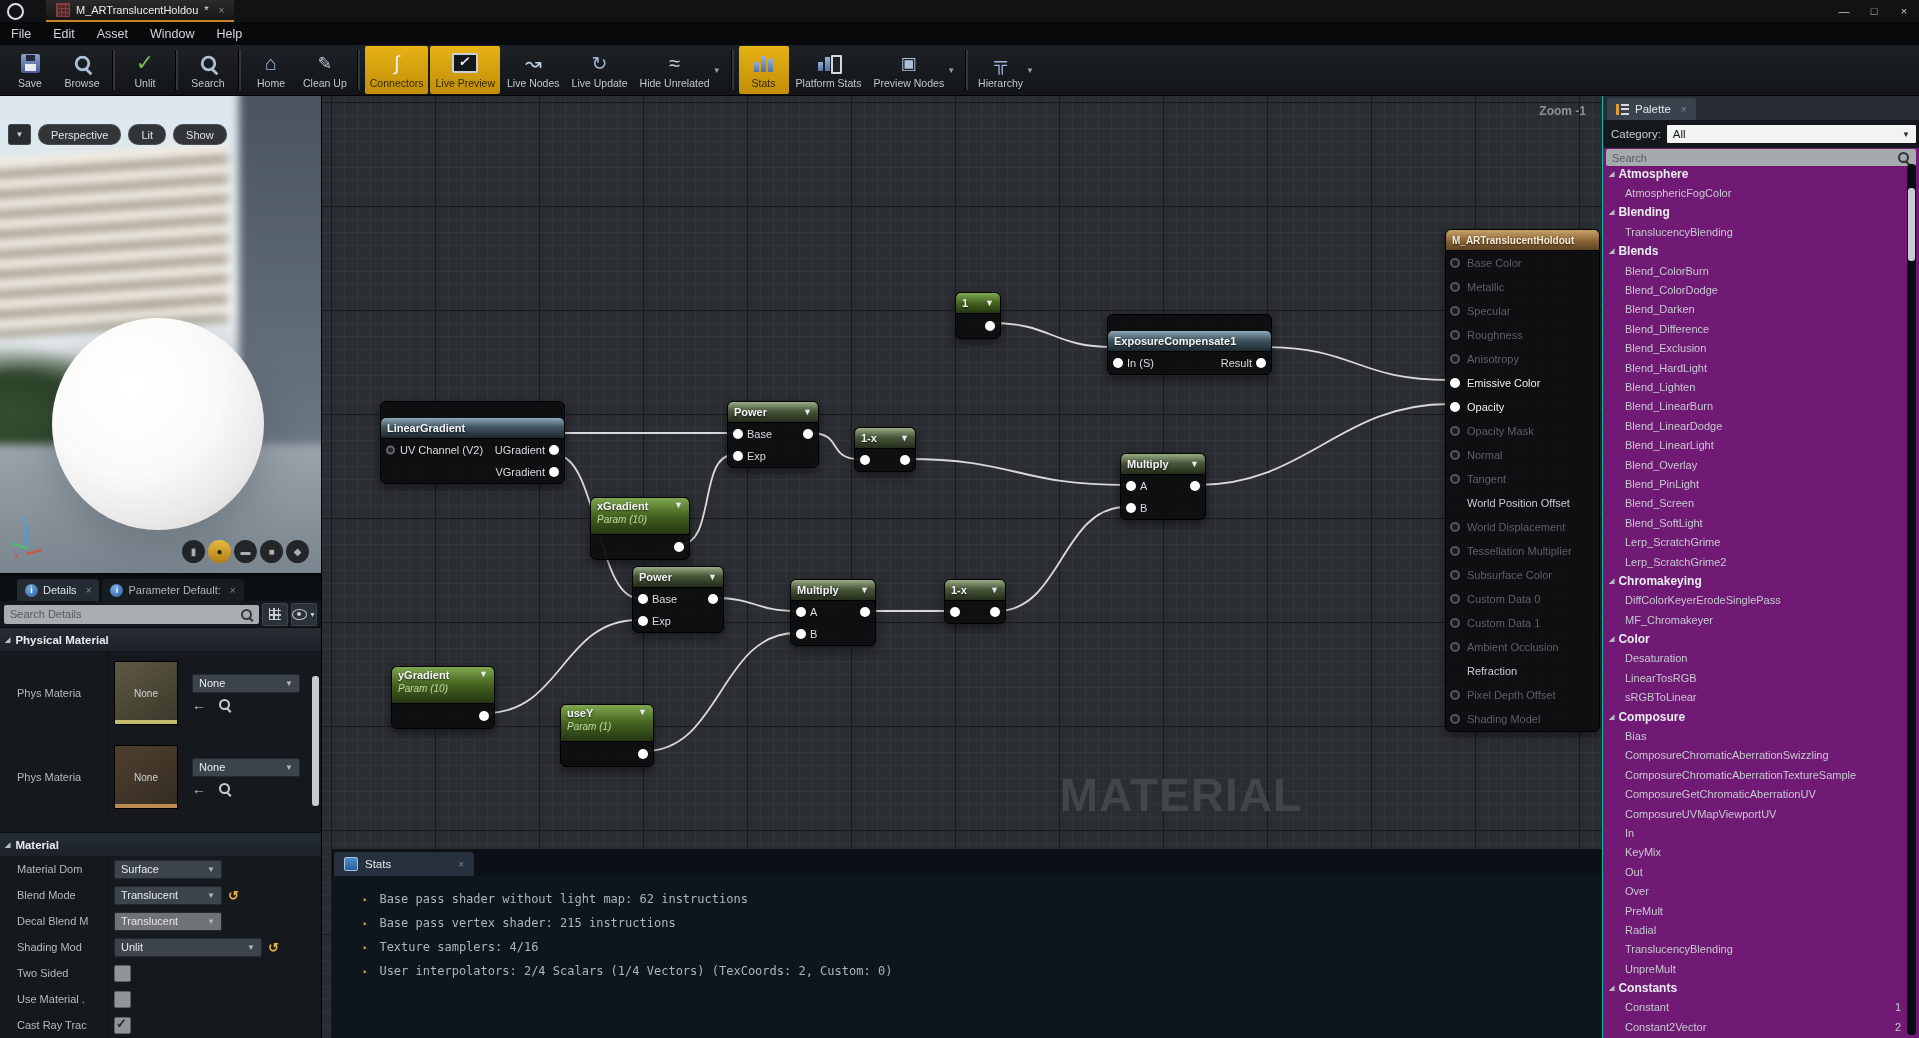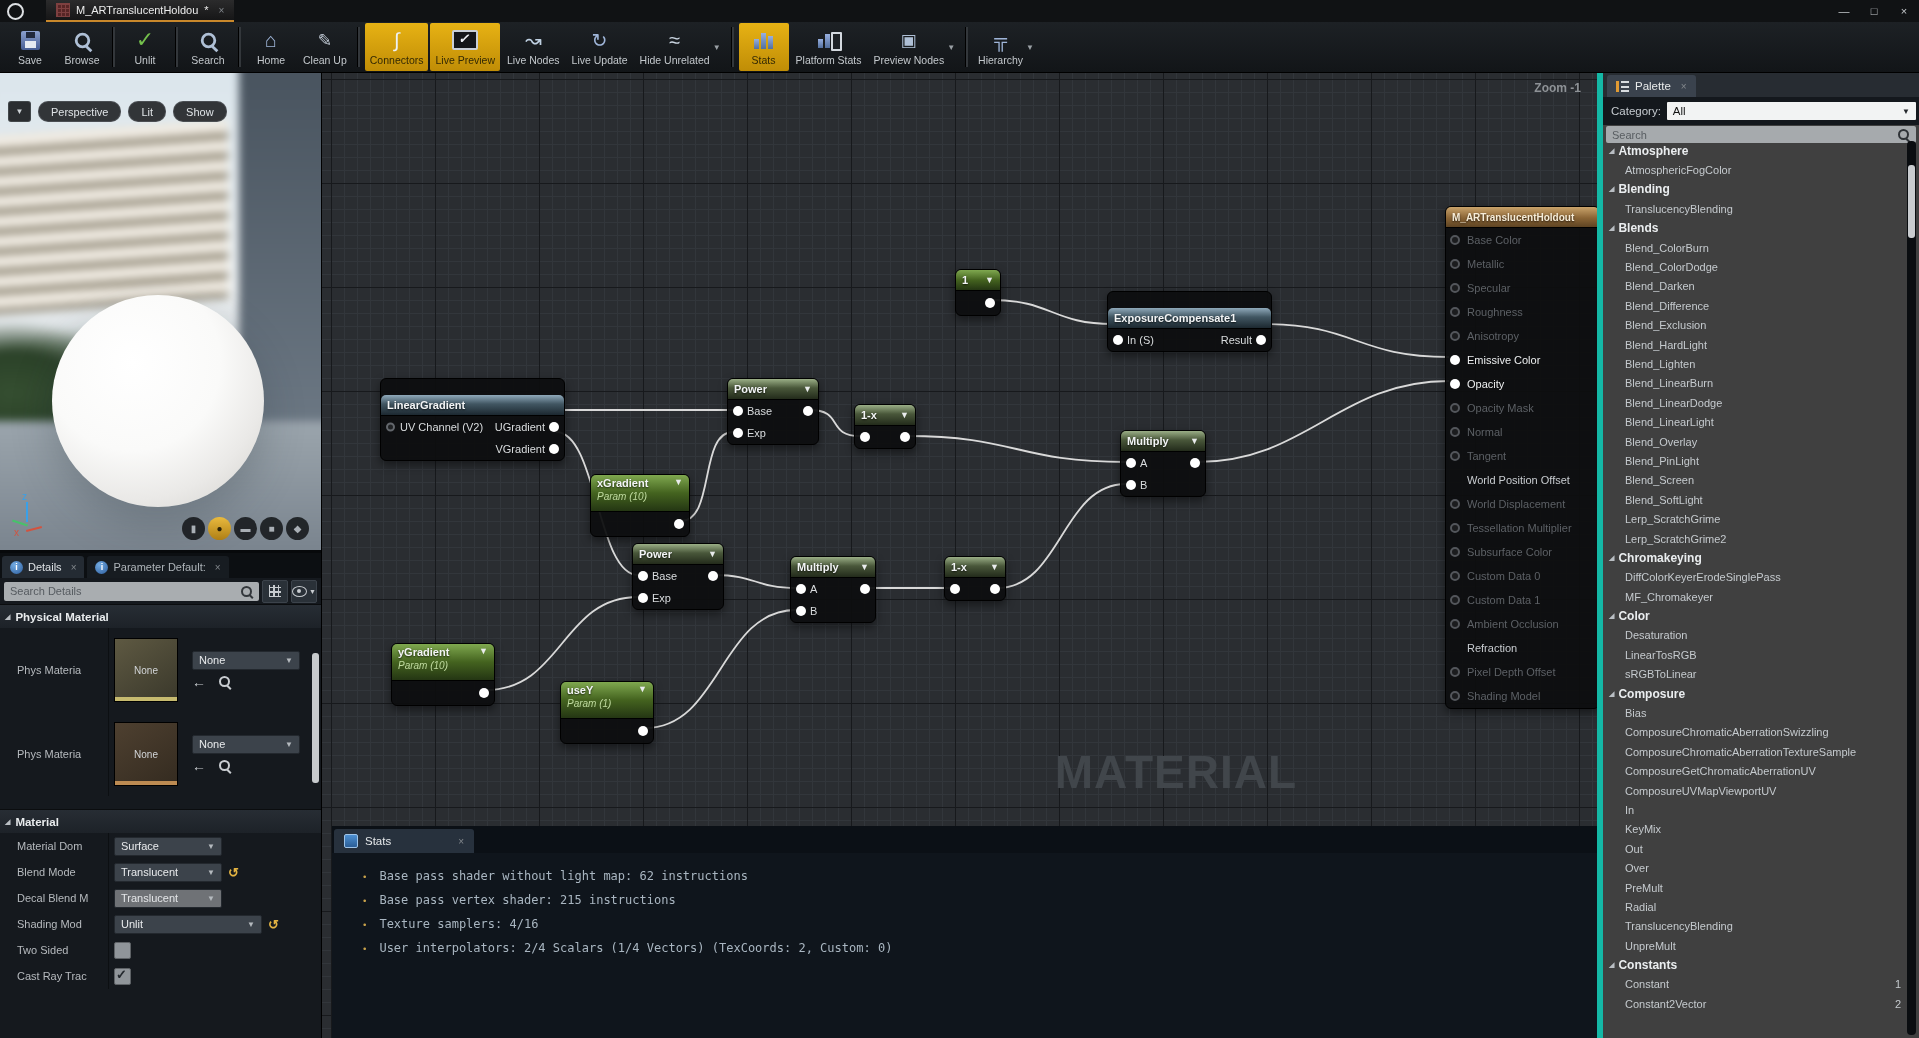--- a/index.html
+++ b/index.html
@@ -91,21 +91,21 @@
   .shape-btn.active{background:linear-gradient(180deg,#E9BA3E,#AF7F15);color:#2A2107;}
   .gizmo{position:absolute;left:12px;bottom:16px;width:50px;height:46px;font-size:10px;}
   .gz-z{position:absolute;left:14px;bottom:12px;width:2px;height:20px;background:#39A0E8;}
   .gz-zl{position:absolute;left:10px;bottom:32px;color:#39A0E8;}
   .gz-y{position:absolute;left:0px;bottom:10px;width:16px;height:2px;background:#47C26A;transform:rotate(18deg);}
   .gz-x{position:absolute;left:14px;bottom:4px;width:16px;height:2px;background:#D2533F;transform:rotate(-14deg);}
   .gz-xl{position:absolute;left:2px;bottom:-4px;color:#D2533F;}
 
   
   .details{flex:1;position:relative;background:#15191E;border-top:3px solid #07090B;overflow:hidden;}
-  .panel-tabs{height:25px;background:#0C0F12;display:flex;align-items:flex-end;padding-left:2px;gap:3px;}
+  .panel-tabs{height:25px;background:#0C0F12;display:flex;align-items:flex-end;padding-left:17px;gap:3px;}
   .ptab{height:22px;display:flex;align-items:center;gap:5px;padding:0 8px;background:#242B33;
       border-radius:3px 3px 0 0;font-size:11px;color:#DEE2E5;white-space:nowrap;}
   .ptab.inactive{background:#171C21;color:#AEB4B9;}
   .info-ic{width:13px;height:13px;border-radius:50%;flex:none;
       background:radial-gradient(circle at 35% 30%,#73ABE2,#2D5E9E);color:#FFF;font-size:9px;
       font-weight:bold;display:flex;align-items:center;justify-content:center;}
   .info-ic::after{content:"i";}
   .search-row{display:flex;align-items:center;gap:3px;padding:3px 4px;height:26px;box-sizing:border-box;}
   .fake-input{flex:1;height:19px;background:#A9ADB0;border-radius:2px;color:#565B60;font-size:11px;
       padding:0 6px;display:flex;align-items:center;justify-content:space-between;}
@@ -195,21 +195,21 @@
   .stats-tab .x{margin-left:auto;}
   .stats-ic{width:14px;height:14px;border-radius:2px;background:linear-gradient(180deg,#4D8FD0,#2B5E97);
       border:1px solid #9FC4E8;box-sizing:border-box;flex:none;}
   .stats-body{position:absolute;top:27px;left:0;right:0;bottom:0;background:#0F151C;
       padding:12px 0 0 30px;box-sizing:border-box;}
   .stat-line{font-family:"DejaVu Sans Mono",monospace;font-size:12px;color:#A9B6C1;line-height:23px;
       display:flex;align-items:baseline;gap:12px;}
   .stat-line .b{color:#C9A24A;font-size:9px;}
 
   
-  .palette{width:316px;flex:none;position:relative;background:#404040;border-left:6px solid #14b8a6;
+  .palette{width:316px;flex:none;position:relative;background:#701a75;border-left:1px solid #14b8a6;
       overflow:hidden;}
   .pal-tabrow{height:24px;background:#272C32;display:flex;align-items:flex-end;padding-left:4px;}
   .pal-tab{height:22px;display:flex;align-items:center;gap:6px;padding:0 9px;background:#3A424D;
       border-radius:3px 3px 0 0;font-size:11.5px;color:#E8EAEA;}
   .pal-ic{width:13px;height:11px;flex:none;
       background-image:linear-gradient(#E09A33,#E09A33),
         repeating-linear-gradient(0deg,#D8DCE0 0 2px,transparent 2px 4.5px);
       background-size:3px 11px,8px 11px;background-position:0 0,5px 0;background-repeat:no-repeat;}
   .cat-row{height:24px;display:flex;align-items:center;padding:2px 3px 2px 8px;gap:6px;background:#14181D;}
   .cat-label{font-size:11.5px;color:#C6CBD0;flex:none;}
@@ -242,20 +242,27 @@
         <span>*</span>
       <span class="x">×</span>
     </div>
     <div class="win-controls" id="win-controls">
         <span>—</span>
         <span>□</span>
         <span>×</span>
       </div>
   </div>
 
+  <div class="menubar" id="menubar">
+      <span class="menu-item">File</span>
+      <span class="menu-item">Edit</span>
+      <span class="menu-item">Asset</span>
+      <span class="menu-item">Window</span>
+      <span class="menu-item">Help</span>
+    </div>
 
   <div class="toolbar" id="toolbar">
       <div class="tb-btn">
         <div class="col">
           <div class="ic">
             <i class="ci-floppy"></i>
           </div>
           <span class="lbl">Save</span>
         </div>
       </div>
@@ -524,20 +531,26 @@
               <div class="pctrl">
                 <div class="dd wide">
                   <span>Unlit</span>
                   <span class="caret">▼</span>
                 </div>
                 <span class="reset">↺</span>
               </div>
             </div>
             <div class="prow">
               <div class="plabel">Two Sided</div>
+              <div class="pctrl">
+                <div class="checkbox"></div>
+              </div>
+            </div>
+            <div class="prow">
+              <div class="plabel">Use Material .</div>
               <div class="pctrl">
                 <div class="checkbox"></div>
               </div>
             </div>
             <div class="prow">
               <div class="plabel">Cast Ray Trac</div>
               <div class="pctrl">
                 <div class="checkbox checked"></div>
               </div>
             </div>

